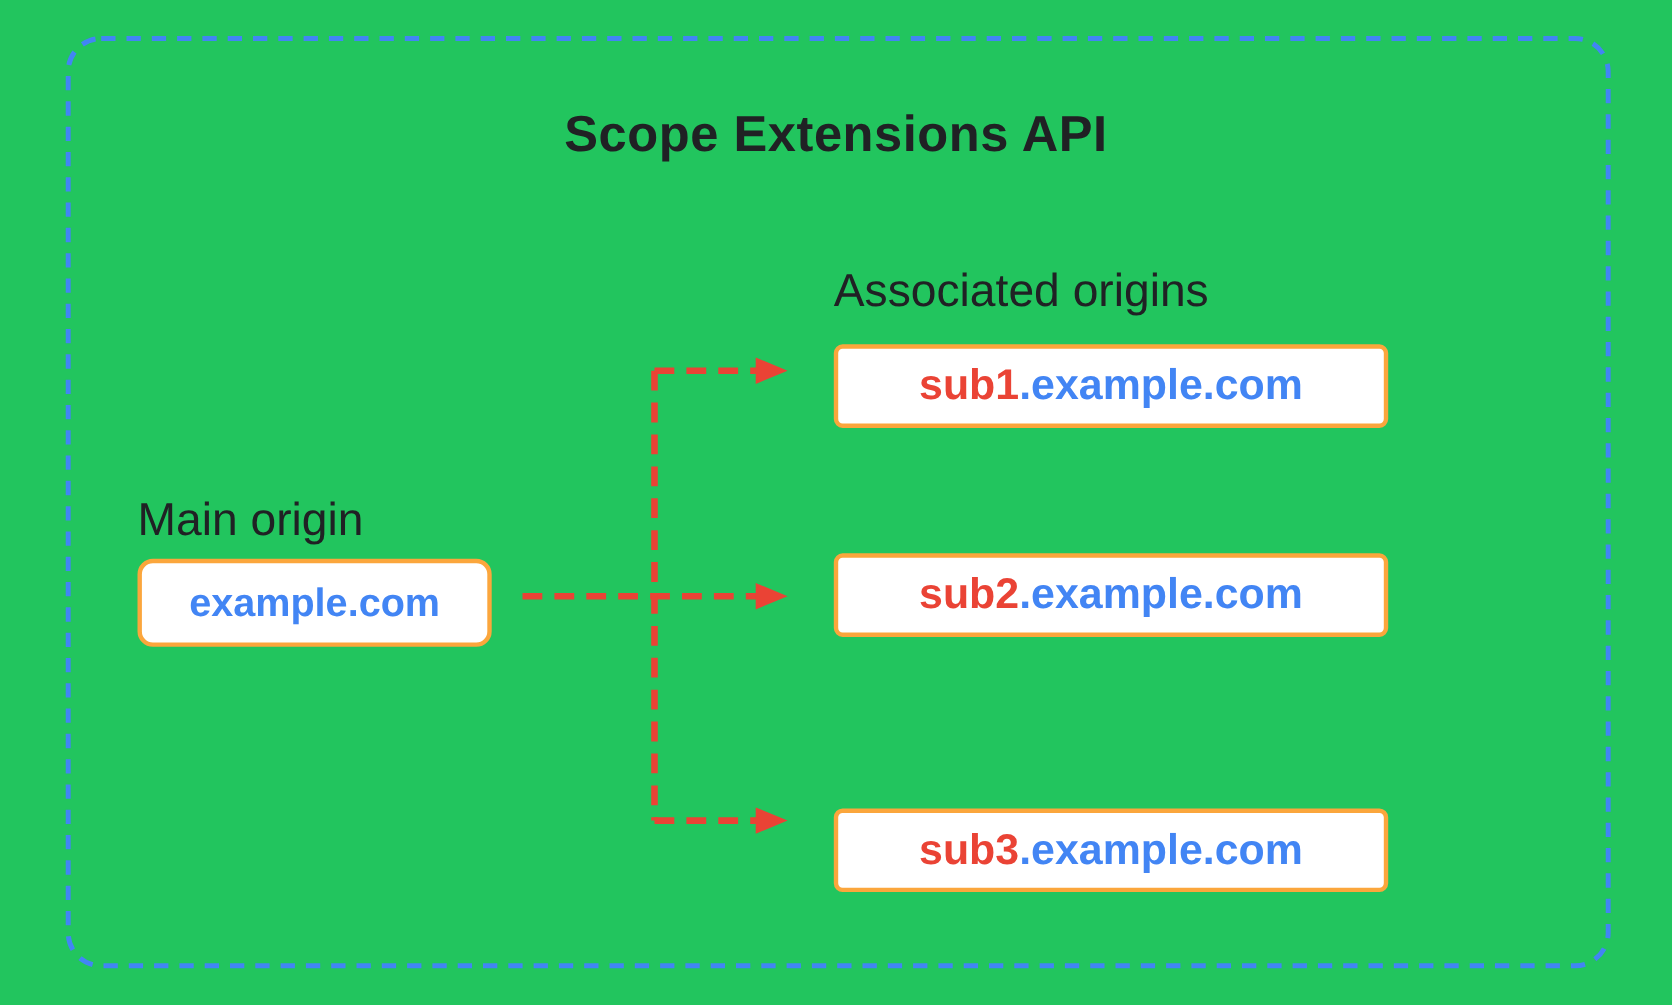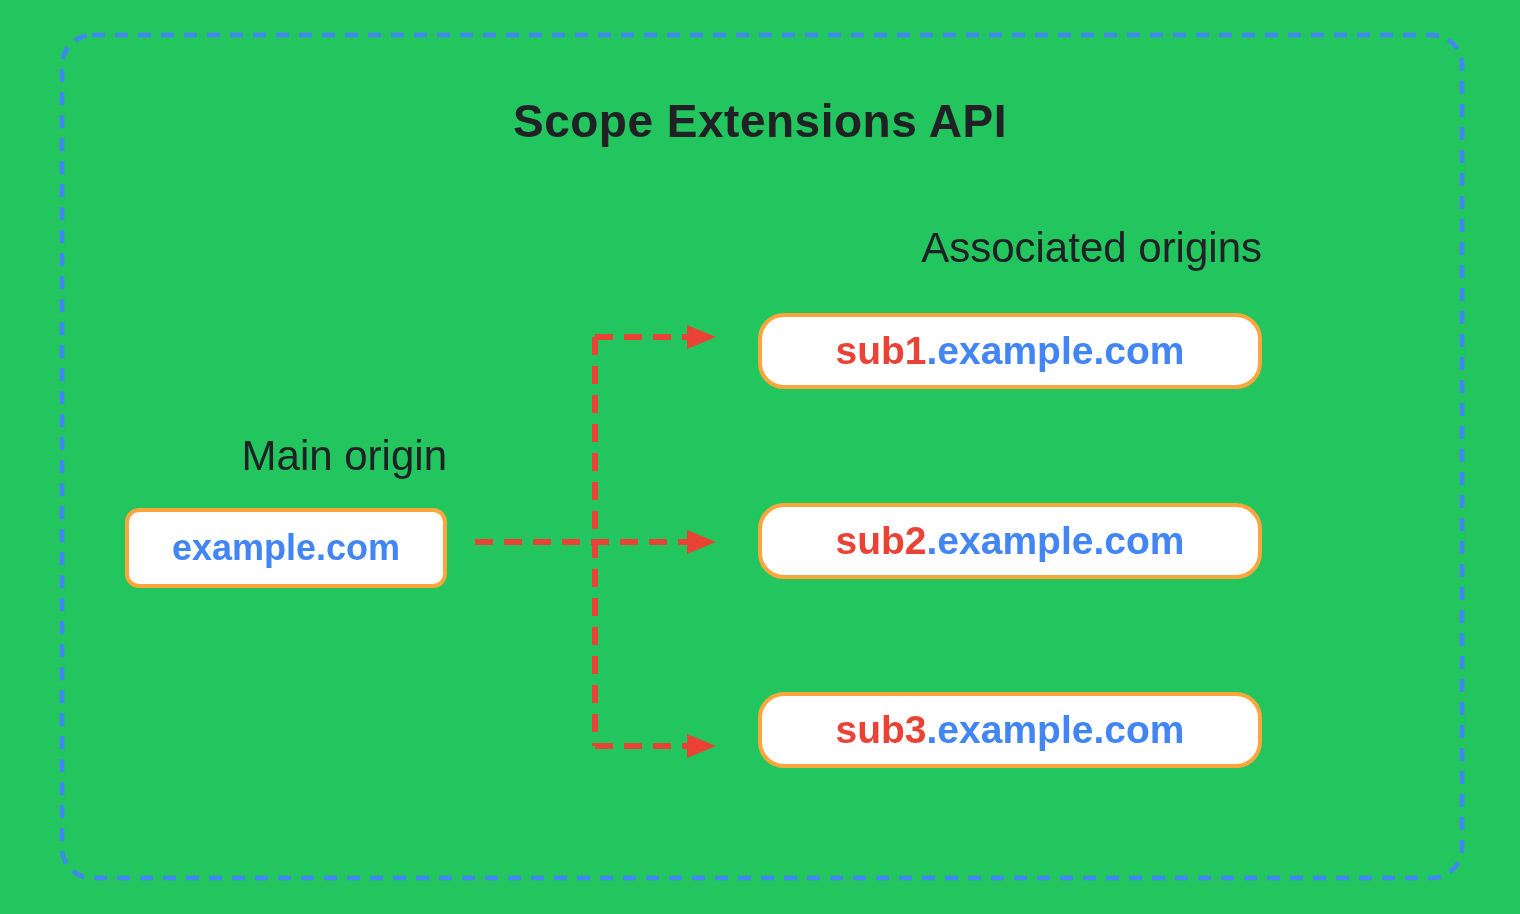--- a/index.html
+++ b/index.html
@@ -45,40 +45,41 @@
     width: 100%;
     margin: 0;
     text-align: center;
     font-size: 46px;
     font-weight: 700;
     color: var(--heading-black, #202124);
     letter-spacing: 0.5px;
   }
   .section-label {
     position: absolute;
-    text-align: right;
+    text-align: left;
     font-size: 42px;
     font-weight: 400;
     color: var(--heading-black, #202124);
+    margin-top: 16px;
   }
   .assoc-label {
     top: 224px;
     left: 758px;
     width: 504px;
   }
   .main-label {
     top: 432px;
     left: 125px;
     width: 322px;
   }
   .origin-box {
     position: absolute;
     box-sizing: border-box;
     border: 4.5px solid var(--box-border-orange, #FBA63C);
-    border-radius: 26px;
+    border-radius: 8px;
     background: #ffffff;
     display: flex;
     align-items: center;
     justify-content: center;
     font-weight: 700;
     white-space: nowrap;
   }
   .main-box {
     left: 125px;
     top: 508px;
@@ -88,21 +89,21 @@
     border-radius: 14px;
   }
   .sub-box {
     left: 758px;
     width: 504px;
     height: 76px;
     font-size: 39px;
   }
   .sub-box-1 { top: 313px; }
   .sub-box-2 { top: 503px; justify-content: center; }
-  .sub-box-3 { top: 692px; }
+  .sub-box-3 { top: 735px; }
   .domain-prefix { color: var(--domain-prefix-red, #EA4335); }
   .domain-suffix { color: var(--domain-blue, #4285F4); }
 </style>
 </head>
 <body>
 
 <div class="canvas">
 
   <svg class="overlay" viewBox="0 0 1520 914" aria-hidden="true">
     <rect class="outer-border" x="62" y="35" width="1400" height="843" rx="30"></rect>

